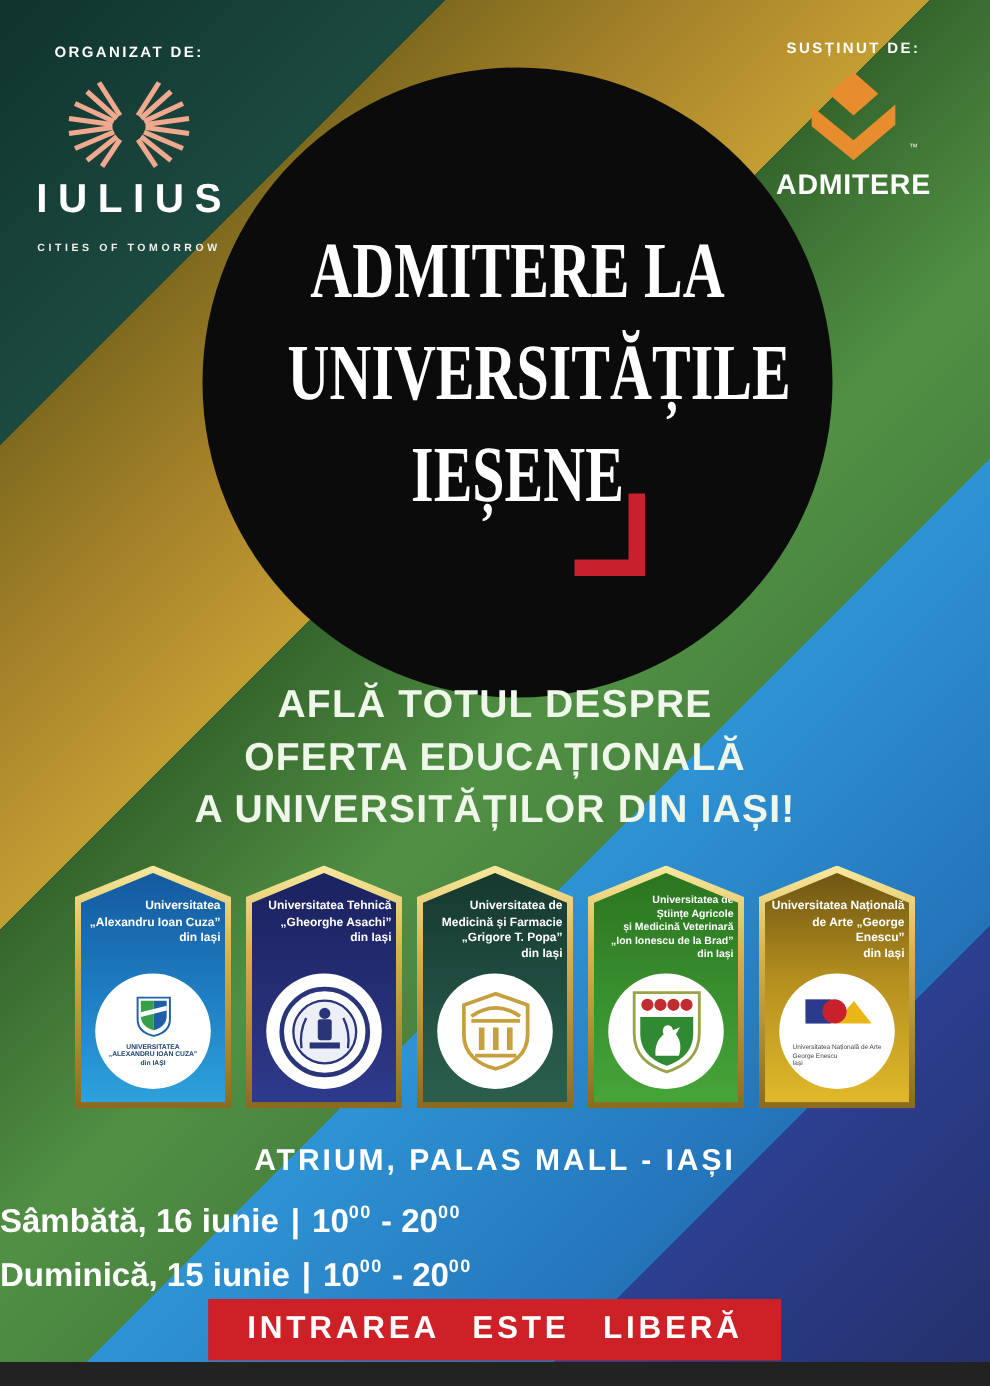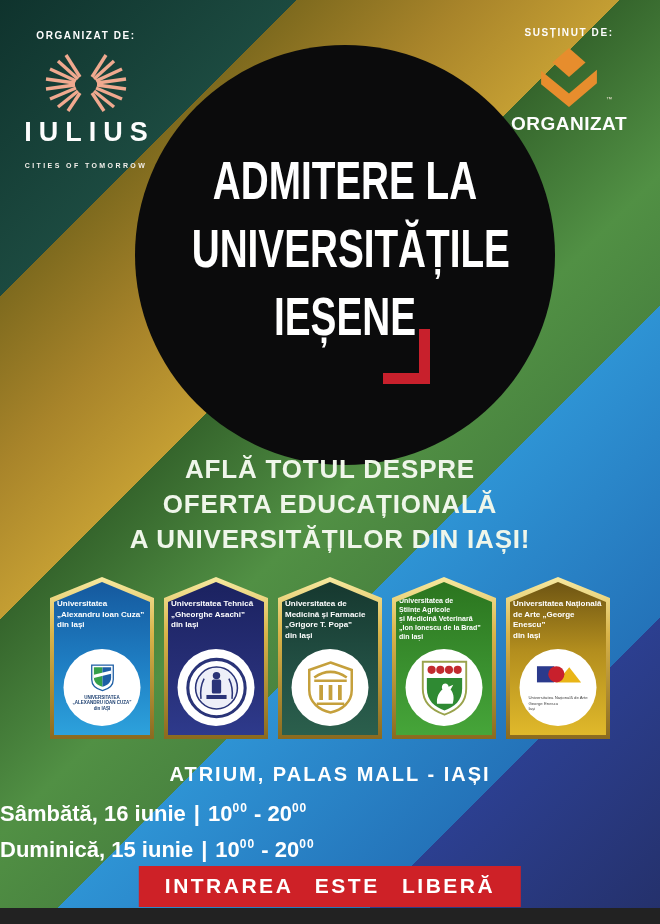--- a/index.html
+++ b/index.html
@@ -17,39 +17,39 @@
   .org-block{position:absolute;left:8px;top:30px;width:156px;text-align:center;color:#fff;}
   .small-label{font-size:10px;font-weight:700;letter-spacing:1.6px;color:#FDFDFD;}
   .iulius-burst{margin:10px auto 2px;display:block;}
   .iulius-name{font-size:27px;font-weight:600;letter-spacing:7px;padding-left:7px;color:#FDFDFD;}
   .iulius-tag{font-size:7px;font-weight:700;letter-spacing:2.4px;margin-top:14px;color:#F2EFEA;}
   .sup-block{position:absolute;right:16px;top:27px;width:150px;text-align:center;color:#fff;}
   .conduent-logo-wrap{position:relative;width:70px;height:62px;margin:10px auto 3px;}
   .conduent-tm{position:absolute;right:-8px;bottom:8px;font-size:6px;color:#F3E9DA;}
   .conduent-name{font-size:19px;font-weight:800;letter-spacing:0.5px;color:#FDFDFD;}
   
-  .circle{position:absolute;left:135px;top:45px;width:420px;height:420px;border-radius:50%;background:#0B0B0C;}
+  .circle{position:absolute;left:135px;top:45px;width:420px;height:420px;border-radius:50%;background:#0B0B0C;font-family:Liberation Serif, serif;}
   .title-block{position:absolute;left:0;top:102px;width:100%;text-align:center;}
   .title-line{color:#FFFFFF;font-weight:700;font-size:53px;line-height:68px;transform:scaleX(0.73);transform-origin:50% 50%;white-space:nowrap;letter-spacing:0px;}
   .red-bracket{position:absolute;left:248px;top:284px;width:36px;height:44px;border-right:11px solid #C8202C;border-bottom:11px solid #C8202C;}
   
   .subtitle{position:absolute;left:0;top:452px;width:100%;text-align:center;color:#EFF6EA;font-weight:700;font-size:26px;line-height:35px;letter-spacing:0.8px;}
   
   .cards{position:absolute;left:0;top:577px;width:100%;display:flex;justify-content:center;gap:10px;}
   .card{position:relative;width:104px;height:162px;
     clip-path:polygon(50% 0%,100% 13%,100% 100%,0% 100%,0% 13%);
     background:linear-gradient(180deg,#F7E9A0 0%,#D9B44A 35%,#8A6A1F 100%);}
   .card-inner{position:absolute;left:4px;right:4px;top:5px;bottom:4px;
     clip-path:polygon(50% 0%,100% 13%,100% 100%,0% 100%,0% 13%);}
   .bg-u1{background:linear-gradient(180deg,#15599E 0%,#1F7FC4 55%,#2DA2DC 100%);}
   .bg-u2{background:linear-gradient(180deg,#1B2260 0%,#272F77 60%,#2E3A8C 100%);}
   .bg-u3{background:linear-gradient(180deg,#16382F 0%,#235145 60%,#2B5F4C 100%);}
   .bg-u4{background:linear-gradient(180deg,#2B751F 0%,#3B9230 60%,#46A539 100%);}
   .bg-u5{background:linear-gradient(180deg,#6E5513 0%,#B38E1E 45%,#E0B92B 100%);}
-  .card-title{margin-top:17px;padding:0 3px;text-align:left;color:#FFFFFF;font-weight:700;font-size:8px;line-height:10.5px;white-space:pre-line;}
+  .card-title{margin-top:17px;padding:0 3px;text-align:right;color:#FFFFFF;font-weight:700;font-size:8px;line-height:10.5px;white-space:pre-line;}
   .card-title.tight{font-size:7px;line-height:9px;margin-top:14px;}
   .card-seal{position:absolute;left:50%;bottom:9px;transform:translateX(-50%);width:77px;height:77px;border-radius:50%;background:#FFFFFF;display:flex;flex-direction:column;align-items:center;justify-content:center;overflow:hidden;}
   .seal-text{font-size:4.5px;line-height:5.6px;font-weight:700;color:#1B3E6F;text-align:center;white-space:pre-line;margin-top:3px;}
   .seal-text.arte{color:#444;font-weight:400;font-size:4.3px;text-align:left;margin-top:4px;}
   
   .venue{position:absolute;left:0;top:763px;width:100%;text-align:center;color:#FFFFFF;font-weight:700;font-size:20px;letter-spacing:2px;}
   .dates{position:absolute;left:0;top:793px;width:100%;text-align:left;color:#FFFFFF;font-weight:700;font-size:22px;line-height:31px;}
   .sep{padding:0 8px;}
   .sup{font-size:12px;vertical-align:9px;letter-spacing:1px;}
   .banner{position:absolute;left:50%;top:866px;transform:translateX(-50%);background:#CE2127;color:#ffffff;font-weight:700;font-size:21px;letter-spacing:2.5px;word-spacing:14px;padding:8px 26px 9px;white-space:nowrap;}
@@ -89,21 +89,21 @@
     <div class="small-label">SUSȚINUT DE:</div>
     <div class="conduent-logo-wrap">
       <svg width="70" height="62" viewBox="0 0 66 60">
         <g fill="#E78D2D">
           <polygon points="33,0 49,14 33,28 17,14"></polygon>
           <path d="M6,22 L33,44 L60,21 L60,34 L33,57 L6,35 Z"></path>
         </g>
       </svg>
       <span class="conduent-tm">™</span>
     </div>
-    <div class="conduent-name">ORGANIZAT</div>
+    <div class="conduent-name">ADMITERE</div>
   </div>
 
   <div class="circle">
     <div class="title-block">
       <div class="title-line">ADMITERE LA</div>
       <div class="title-line">UNIVERSITĂȚILE</div>
       <div class="title-line">IEȘENE</div>
     </div>
     <div class="red-bracket"></div>
   </div>

